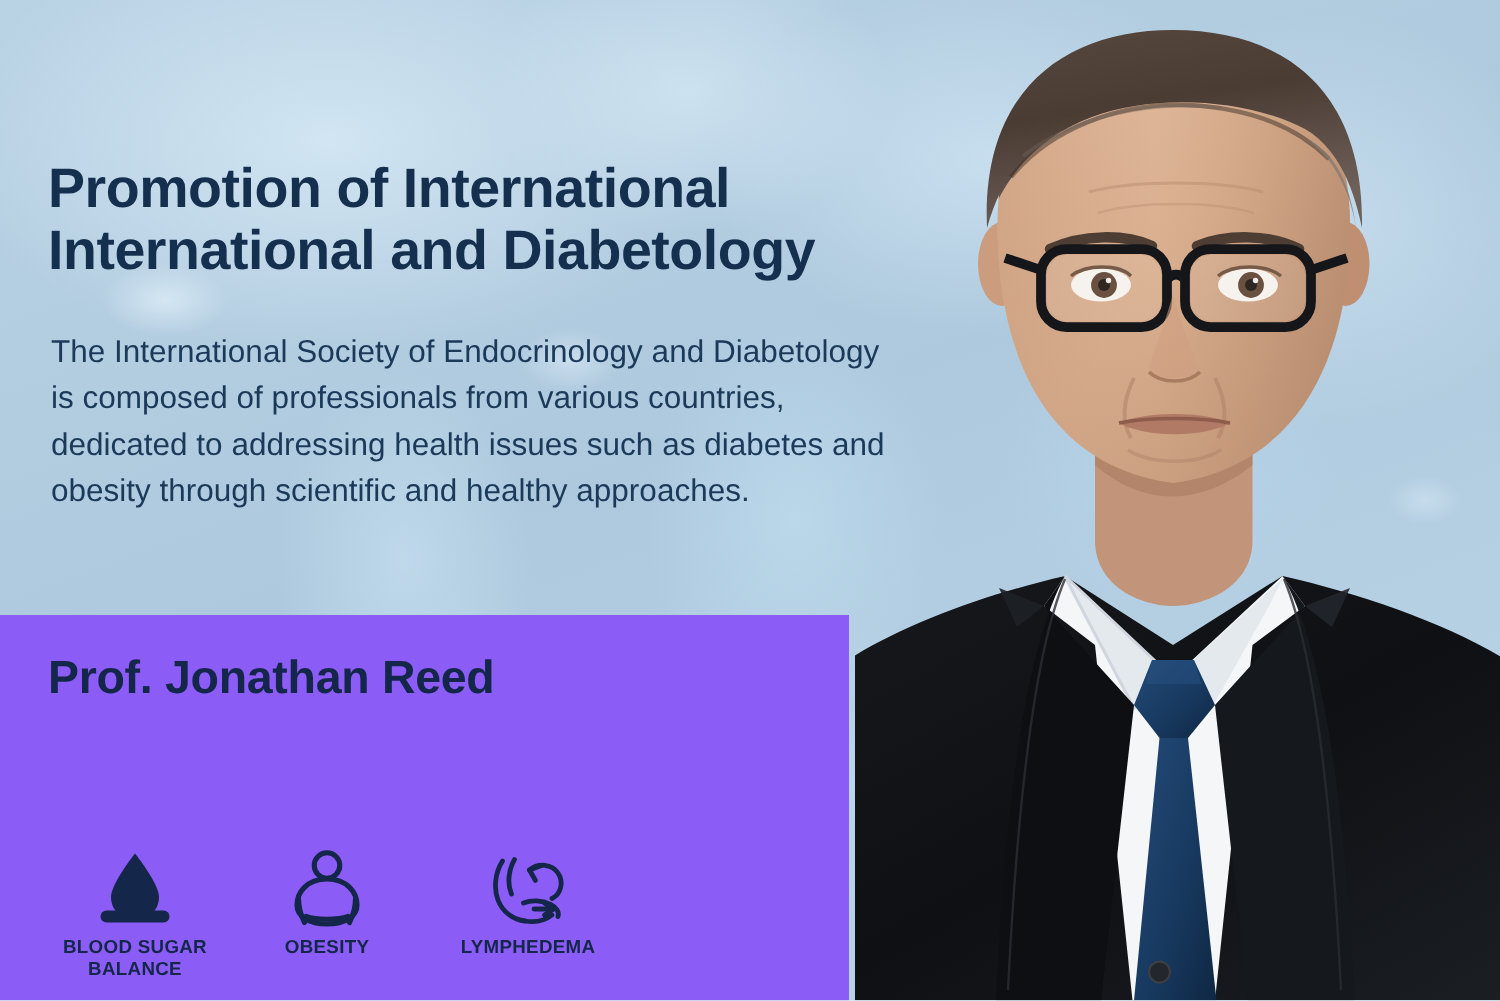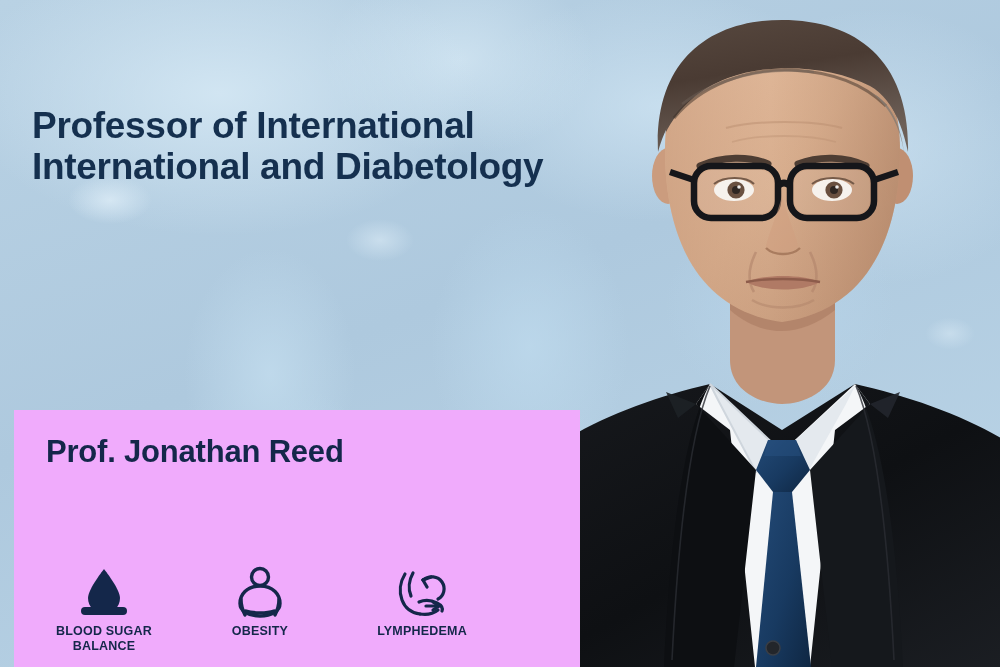--- a/index.html
+++ b/index.html
@@ -58,41 +58,40 @@
     width:560px;
     color:#1b3a5a;
     font-size:21px; line-height:1.48;
     font-weight:400;
   }
 
   
   .panel{
     position:absolute; left:0; top:410px;
     width:566px; height:257px;
-    background:#f0abfc;
+    background:#8b5cf6;
     z-index:3;
-    margin-left:14px;
   }
   .panel-name{
     position:absolute; left:32px; top:24px;
     color:#14274a;
     font-size:31px; font-weight:700; letter-spacing:-.2px;
   }
   .panel-sub{
     position:absolute; left:33px; top:73px;
     width:510px;
     color:#1c3354;
     font-size:20px; line-height:1.35; font-weight:400;
   }
   .panel-sub .s2{ display:block; }
 
   
   .features{
     position:absolute; left:26px; top:155px;
-    display:flex; align-items:flex-start; gap:40px;
+    display:flex; align-items:flex-start; gap:12px;
   }
   .feature{
     width:128px;
     display:flex; flex-direction:column; align-items:center;
   }
   .feature .glyph{
     height:56px;
     display:flex; align-items:center; justify-content:center;
   }
   .feature .cap{
@@ -234,24 +233,25 @@
     <path d="M186,252 C178,268 178,282 184,292" fill="none" stroke="#b1846a" stroke-width="2.6" opacity=".6"></path>
     <path d="M240,252 C248,268 248,282 242,292" fill="none" stroke="#b1846a" stroke-width="2.6" opacity=".6"></path>
 
     <path d="M176,282 C194,274 232,274 250,282 C232,292 194,292 176,282 Z" fill="#b07a65"></path>
     <path d="M176,282 C196,278 230,278 250,282" fill="none" stroke="#8d5c4b" stroke-width="2.4"></path>
 
     <path d="M182,300 C198,310 228,310 244,300" fill="none" stroke="#b0846a" stroke-width="2.4" opacity=".5"></path>
   </svg>
 
   <h1 class="headline">
-    <span>Professor of International</span>
+    <span>Promotion of International</span>
     <span class="l2">International and Diabetology</span>
   </h1>
 
+  <p class="blurb">The International Society of Endocrinology and Diabetology is composed of professionals from various countries, dedicated to addressing health issues such as diabetes and obesity through scientific and healthy approaches.</p>
 
   <div class="panel">
     <div class="panel-name">Prof. Jonathan Reed</div>
 
     <div class="features">
 
       <div class="feature">
         <span class="glyph">
           <svg width="56" height="54" viewBox="0 0 56 54" aria-hidden="true">
             <path d="M28,3 C28,3 12,23 12,32 C12,41 19,47 28,47 C37,47 44,41 44,32 C44,23 28,3 28,3 Z" fill="#14274a"></path>

